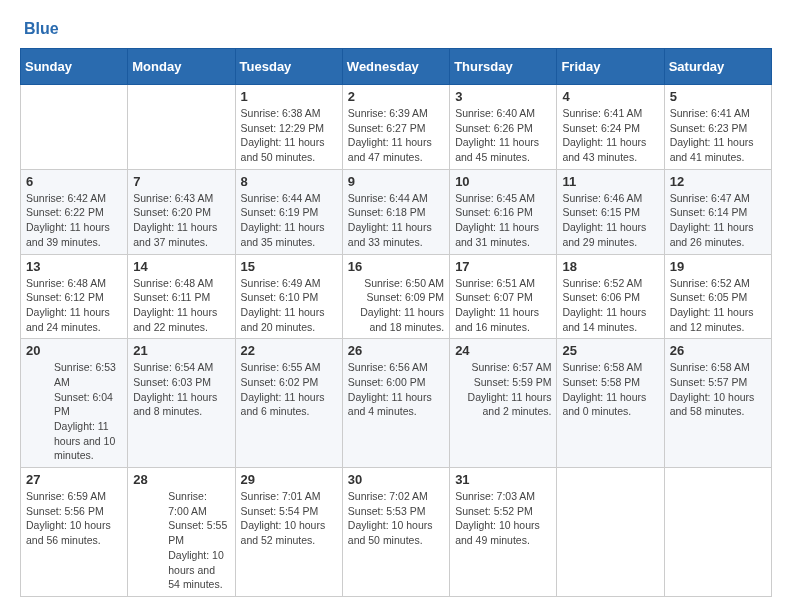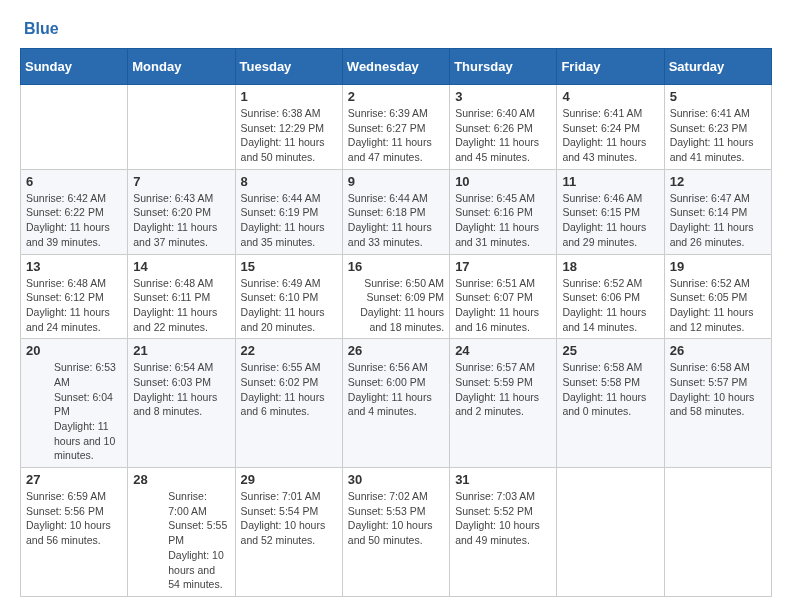--- a/index.html
+++ b/index.html
@@ -250,21 +250,21 @@
 Daylight: 11 hours and 6 minutes.</div>
         </td>
         <td>
           <span class="day-num">26</span>
           <div class="day-info" style="white-space: pre-line;">Sunrise: 6:56 AM
 Sunset: 6:00 PM
 Daylight: 11 hours and 4 minutes.</div>
         </td>
         <td>
           <span class="day-num">24</span>
-          <div class="day-info" style="white-space: pre-line;">Sunrise: 6:57 AM
+          <div class="day-info" style="white-space: pre-line; text-align: right;">Sunrise: 6:57 AM
 Sunset: 5:59 PM
 Daylight: 11 hours and 2 minutes.</div>
         </td>
         <td>
           <span class="day-num">25</span>
           <div class="day-info" style="white-space: pre-line;">Sunrise: 6:58 AM
 Sunset: 5:58 PM
 Daylight: 11 hours and 0 minutes.</div>
         </td>
         <td>

